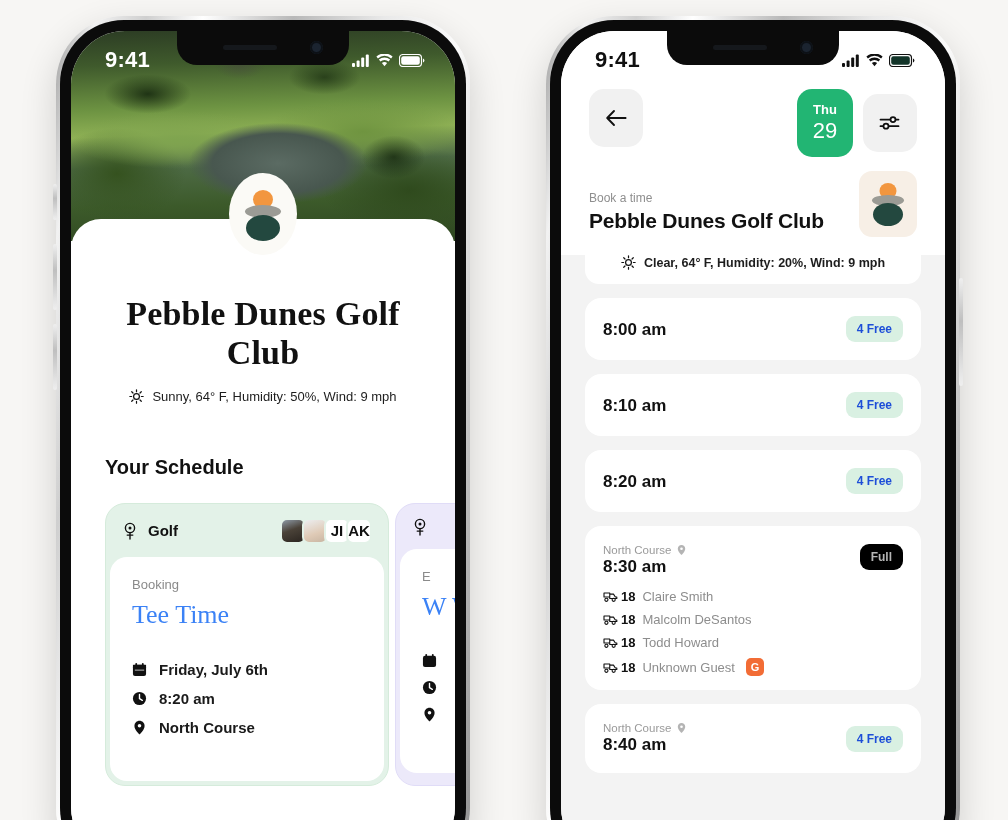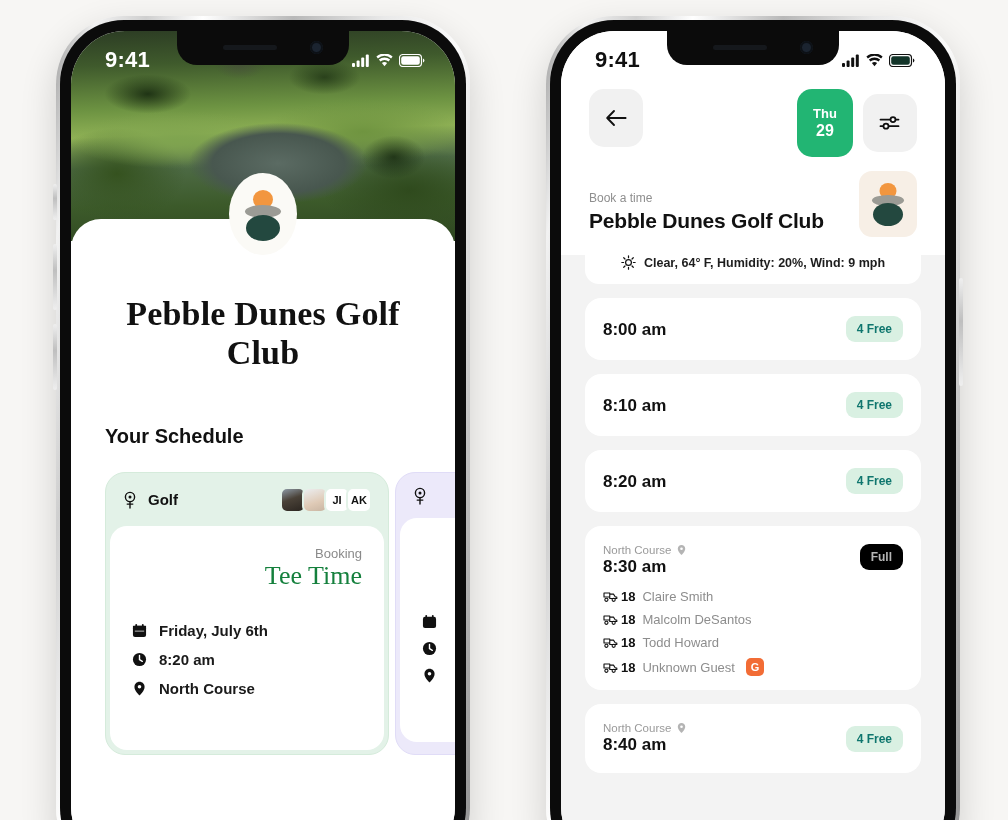--- a/index.html
+++ b/index.html
@@ -120,65 +120,65 @@
     font-size: 34px; line-height: 1.14; color: #111; letter-spacing: .2px;
   }
   .weather-line {
     margin-top: 16px; display: flex; align-items: center; justify-content: center;
     gap: 8px; font-size: 13px; color: #1d1d1d; font-weight: 500;
   }
   .section-head {
     margin: 52px 0 0 34px; font-size: 20px; font-weight: 600; color: #111;
   }
 
-  .cards-row { margin-top: 24px; padding-left: 34px; display: flex; gap: 6px; text-align: right; }
+  .cards-row { margin-top: 24px; padding-left: 34px; display: flex; gap: 6px; }
   .sched-card {
     flex: 0 0 auto; width: 284px; border-radius: 20px; overflow: hidden;
     background: #fff; border: 1px solid #e4efe6;
   }
   .sched-card.green { background: #e3f2e8; border-color: #d5ebdb; }
   .sched-card.purple { background: #ece9fa; border-color: #e0dcf7; }
   .sched-head {
     display: flex; align-items: center; justify-content: space-between;
     padding: 14px 16px 13px;
   }
   .sched-head-left { display: flex; align-items: center; gap: 10px; font-size: 15px; font-weight: 600; color: #111; }
   .avatars { display: flex; }
   .av {
     width: 26px; height: 26px; border-radius: 7px; margin-left: -4px;
     border: 2px solid #e3f2e8; overflow: hidden;
     display: flex; align-items: center; justify-content: center;
-    font-size: 11px; font-weight: 700; color: #111; background: #fff;
+    font-size: 15px; font-weight: 700; color: #111; background: #fff;
   }
   .av.p1 { background: linear-gradient(160deg,#8e9aa6 0%,#4a4238 45%,#2b2520 100%); }
   .av.p2b { background: linear-gradient(160deg,#eceef0 0%,#dfcab6 60%,#c8b5a2 100%); }
 
   .sched-body {
     background: #fff; margin: 0 4px 4px; border-radius: 17px; padding: 20px 22px 26px;
     min-height: 224px;
   }
   .booking-label { font-size: 13px; color: #8a8a8a; font-weight: 500; }
-  .booking-title { margin-top: 0; font-family: "Liberation Serif", serif; font-size: 26px; color: #15803d; }
+  .booking-title { margin-top: 8px; font-family: "Liberation Serif", serif; font-size: 26px; color: #3b82f6; }
   .meta-list { margin-top: 31px; display: flex; flex-direction: column; gap: 12px; }
   .meta-row { display: flex; align-items: center; gap: 12px; font-size: 15px; font-weight: 600; color: #1a1a1a; }
 
   
   .p2-top { position: absolute; left: 0; right: 0; top: 0; background: #fff; padding: 58px 28px 22px; z-index: 12; }
   .p2-toprow { display: flex; align-items: flex-start; justify-content: space-between; }
   .sq-btn {
     width: 54px; height: 58px; border-radius: 15px; background: #f1f1f1;
     display: flex; align-items: center; justify-content: center;
   }
   .date-chip {
     width: 56px; height: 68px; border-radius: 15px; background: #22b573;
     display: flex; flex-direction: column; align-items: center; justify-content: center;
     color: #fff;
   }
   .date-chip .dow { font-size: 13px; font-weight: 700; margin-bottom: 1px; }
-  .date-chip .dnum { font-size: 16px; font-weight: 700; }
+  .date-chip .dnum { font-size: 22px; font-weight: 400; }
   .top-right-stack { display: flex; gap: 10px; align-items: center; }
   .p2-titlerow { display: flex; align-items: flex-end; justify-content: space-between; margin-top: 14px; }
   .p2-kicker { font-size: 12px; color: #8e8e8e; font-weight: 500; }
   .p2-title { margin-top: 4px; font-size: 21px; font-weight: 600; color: #111; letter-spacing: -.2px; }
   .logo-tile {
     width: 58px; height: 66px; border-radius: 13px; background: #f7efe6;
     display: flex; align-items: center; justify-content: center; margin-bottom: -4px;
   }
 
   .p2-list { position: absolute; left: 0; right: 0; top: 198px; bottom: 0; background: #f3f3f3; padding: 12px 24px 0; overflow: hidden; }
@@ -189,21 +189,21 @@
   }
   .slot {
     background: #fff; border-radius: 16px; padding: 18px 18px; margin-bottom: 14px;
     display: flex; align-items: center; justify-content: space-between;
   }
   .slot.tall { display: block; padding-bottom: 14px; }
   .slot-course { display: flex; align-items: center; gap: 5px; font-size: 11.5px; color: #9a9a9a; font-weight: 500; }
   .slot-time { font-size: 17px; font-weight: 700; color: #111; margin-top: 1px; }
   .pill {
     padding: 6px 11px; border-radius: 9px; font-size: 12px; font-weight: 600;
-    background: #d9f0e2; color: #0f766e;
+    background: #d9f0e2; color: #1d4ed8;
   }
   .pill.full { background: #000000; color: #b5b5b5; }
   .slot-hdr { display: flex; align-items: flex-start; justify-content: space-between; }
   .players { margin-top: 12px; display: grid; grid-template-columns: 1fr; gap: 8px 10px; }
   .player { display: flex; align-items: center; gap: 7px; font-size: 13px; color: #8d8d8d; font-weight: 500; }
   .holes { display: flex; align-items: center; gap: 3px; color: #111; font-weight: 700; font-size: 13px; }
   .guest-badge {
     width: 18px; height: 18px; border-radius: 5px; background: #f26c35; color: #fff;
     font-size: 11px; font-weight: 700; display: flex; align-items: center; justify-content: center;
     margin-left: 4px;
@@ -261,20 +261,31 @@
           <div class="stones">
             <div class="stone-top"></div>
             <div class="stone-mid"></div>
             <div class="stone-bot"></div>
           </div>
         </div>
 
         <div class="sheet">
           <h1 class="club-title">Pebble Dunes Golf Club</h1>
 
+          <div class="weather-line">
+            <span class="ic">
+              <svg width="15" height="15" viewBox="0 0 16 16">
+                  <circle cx="8" cy="8" r="3.1" fill="none" stroke="#111" stroke-width="1.3"></circle>
+                  <g stroke="#111" stroke-width="1.3" stroke-linecap="round">
+                    <path d="M8 .9v1.9M8 13.2v1.9M.9 8h1.9M13.2 8h1.9M2.9 2.9l1.35 1.35M11.75 11.75l1.35 1.35M13.1 2.9l-1.35 1.35M4.25 11.75L2.9 13.1"></path>
+                  </g>
+                </svg>
+            </span>
+            <span>Sunny, 64° F, Humidity: 50%, Wind: 9 mph</span>
+          </div>
 
           <div class="section-head">Your Schedule</div>
 
           <div class="cards-row">
 
             <div class="sched-card green">
               <div class="sched-head">
                 <div class="sched-head-left">
                   <span class="ic">
                     <svg width="16" height="18" viewBox="0 0 16 18">

